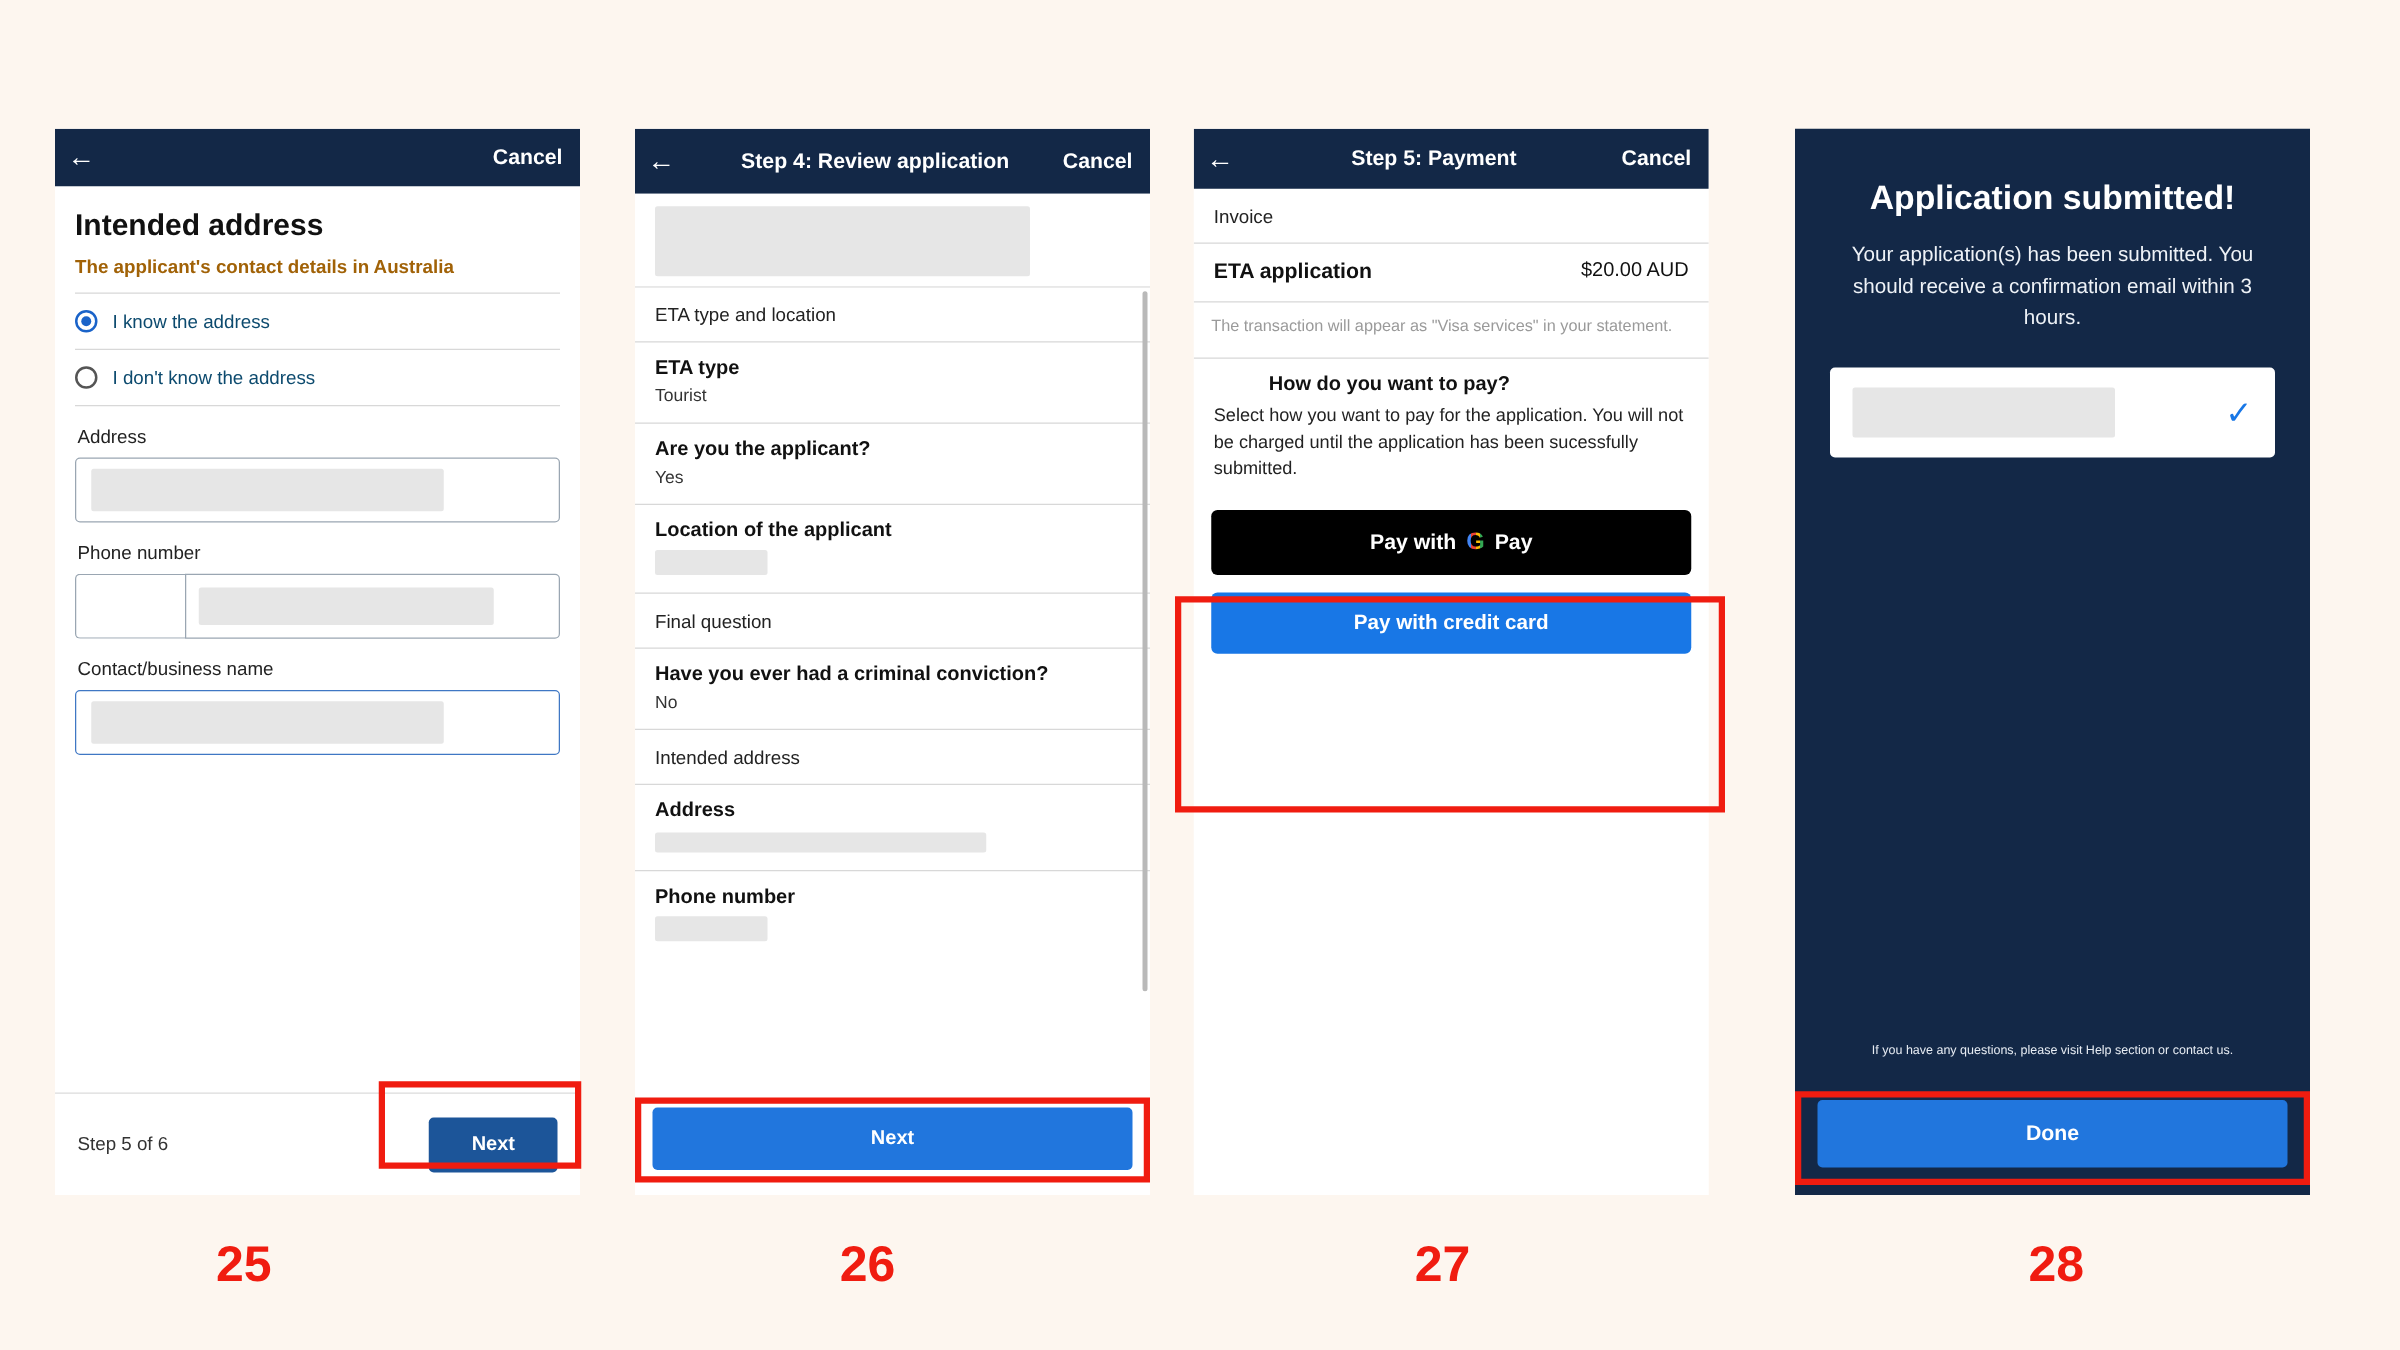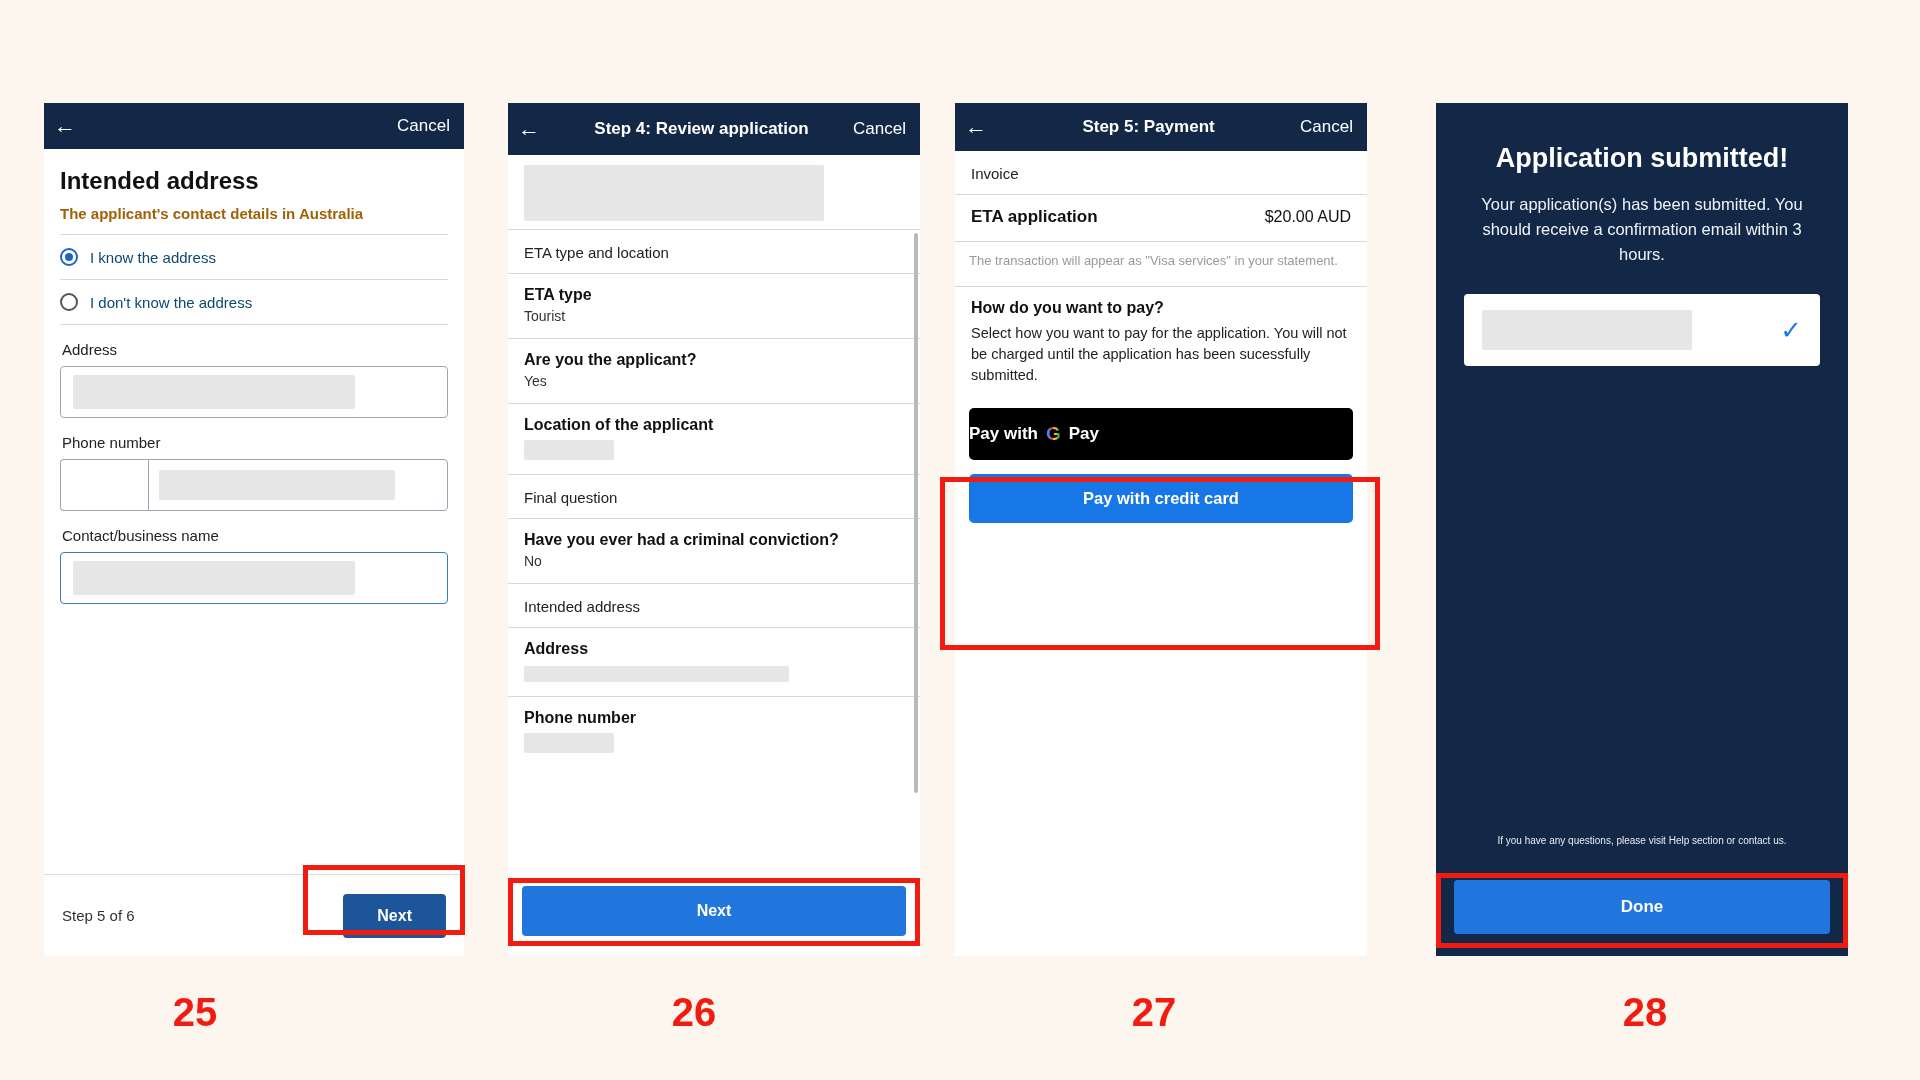--- a/index.html
+++ b/index.html
@@ -42,21 +42,21 @@
     font-size: 17px;
     font-weight: bold;
     flex: 1;
     text-align: center;
     color: #ffffff;
   }
   .appbar .cancel {
     font-size: 17px;
     color: #ffffff;
     padding-right: 14px;
-    font-weight: normal;
+    font-weight: bold;
   }
   .sep {
     height: 1px;
     background: #d8d8d8;
   }
   .gray-block {
     background: #e6e6e6;
     border-radius: 2px;
   }
 
@@ -219,32 +219,32 @@
     padding: 12px 16px 14px;
   }
   #s27 .inv-row .name { font-size: 17px; font-weight: bold; color: #111; }
   #s27 .inv-row .amt { font-size: 16px; color: #111; }
   #s27 .note {
     font-size: 13px;
     color: #9a9a9a;
     padding: 10px 14px 16px;
     line-height: 1.35;
   }
-  #s27 .pay-q { font-size: 16px; font-weight: bold; color: #111; padding: 12px 16px 6px; }
+  #s27 .pay-q { font-size: 16px; font-weight: bold; color: #111; padding: 12px 16px 6px; margin-left: 44px; }
   #s27 .pay-desc { font-size: 14.5px; color: #222; padding: 0 16px 14px; line-height: 1.45; }
   .btn-gpay {
     background: #000;
     color: #fff;
     border-radius: 5px;
     width: 100%;
     padding: 15px 0;
     border: none;
     font-size: 17px;
     font-weight: bold;
-    display: flex; align-items: center; justify-content: flex-start; gap: 8px;
+    display: flex; align-items: center; justify-content: center; gap: 8px;
   }
   .gicon {
     display: inline-block;
     font-weight: bold;
     font-size: 19px;
     background: linear-gradient(90deg,#4285F4 0 25%, #EA4335 25% 50%, #FBBC05 50% 75%, #34A853 75% 100%);
     -webkit-background-clip: text;
     background-clip: text;
     color: transparent;
   }

